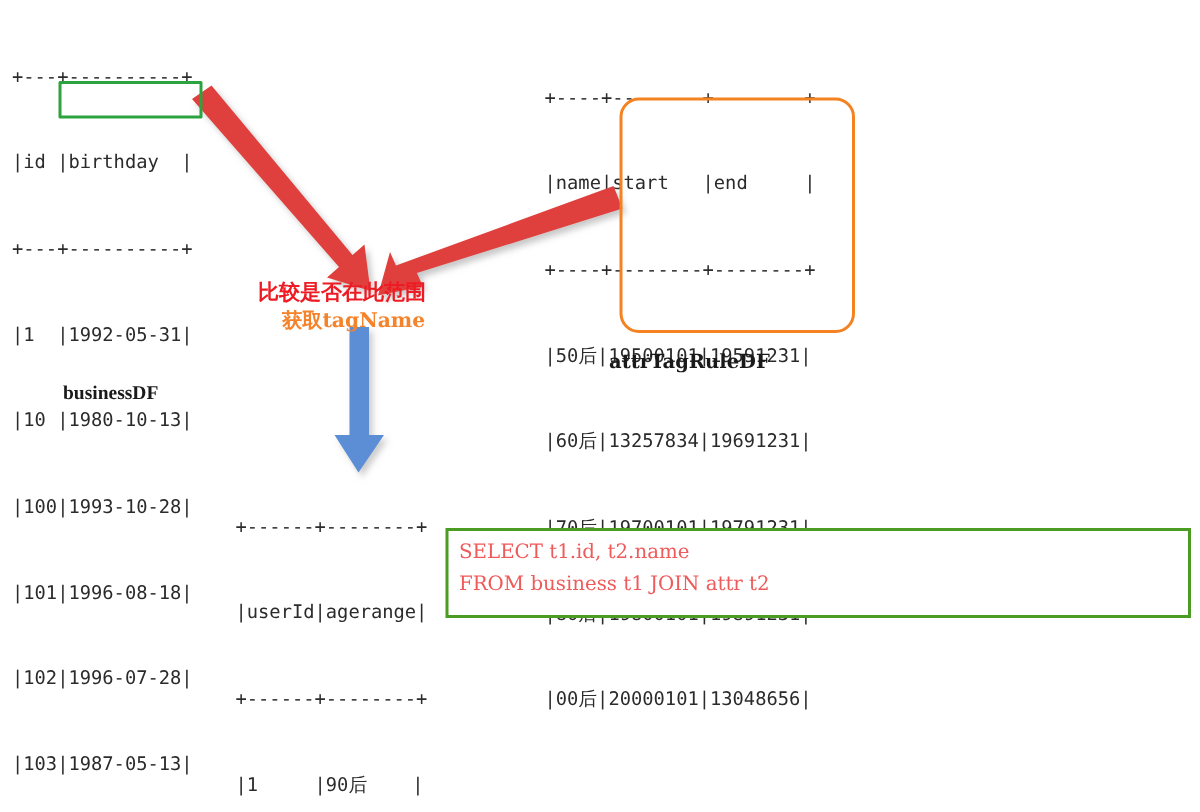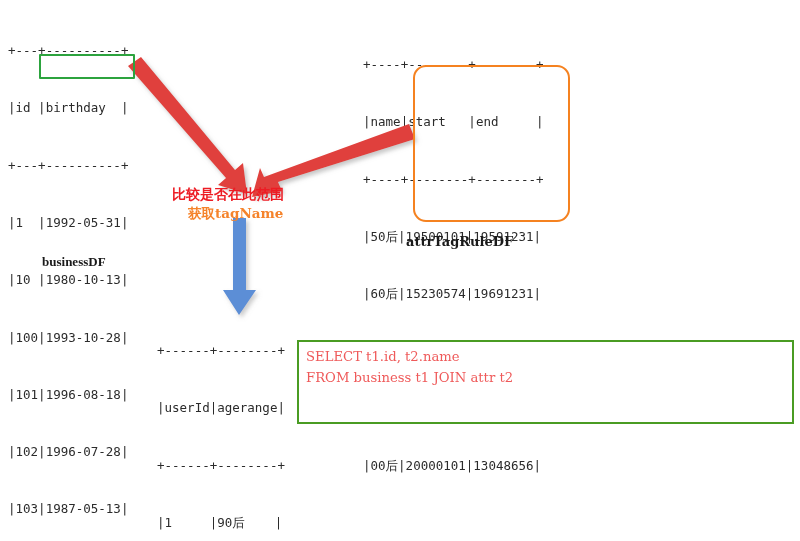--- a/index.html
+++ b/index.html
@@ -147,21 +147,21 @@
 
   <div class="hl-green-cell" style="left:39px; top:54px; width:92px; height:21px;"></div>
 
   <div class="table-caption" style="left:42px; top:254px;font-family:Liberation Serif, serif;">businessDF</div>
 
   <div class="ascii-table" style="left:363px; top:17px;">
     <span class="row">+----+--------+--------+</span>
     <span class="row">|name|start   |end     |</span>
     <span class="row">+----+--------+--------+</span>
     <span class="row">|50后|19500101|19591231|</span>
-    <span class="row">|60后|15230574|19691231|</span>
+    <span class="row">|60后|13257834|19691231|</span>
     <span class="row">|70后|19700101|19791231|</span>
     <span class="row">|80后|19800101|19891231|</span>
     <span class="row">|00后|20000101|13048656|</span>
     
     
     
   </div>
 
   <div class="hl-orange-round" style="left:413px; top:65px; width:153px; height:153px;"></div>
 
@@ -180,18 +180,18 @@
     
     
     
     
     
     
     
     
   </div>
 
-  <div class="sql-box" style="left:297px; top:340px; width:497px; height:84px;">
+  <div class="sql-box" style="left:297px; top:352px; width:497px; height:60px;">
     <div class="sql-line">SELECT t1.id, t2.name</div>
     <div class="sql-line">FROM business t1 JOIN attr t2</div>
   </div>
 
 </div>
 
 </body></html>

